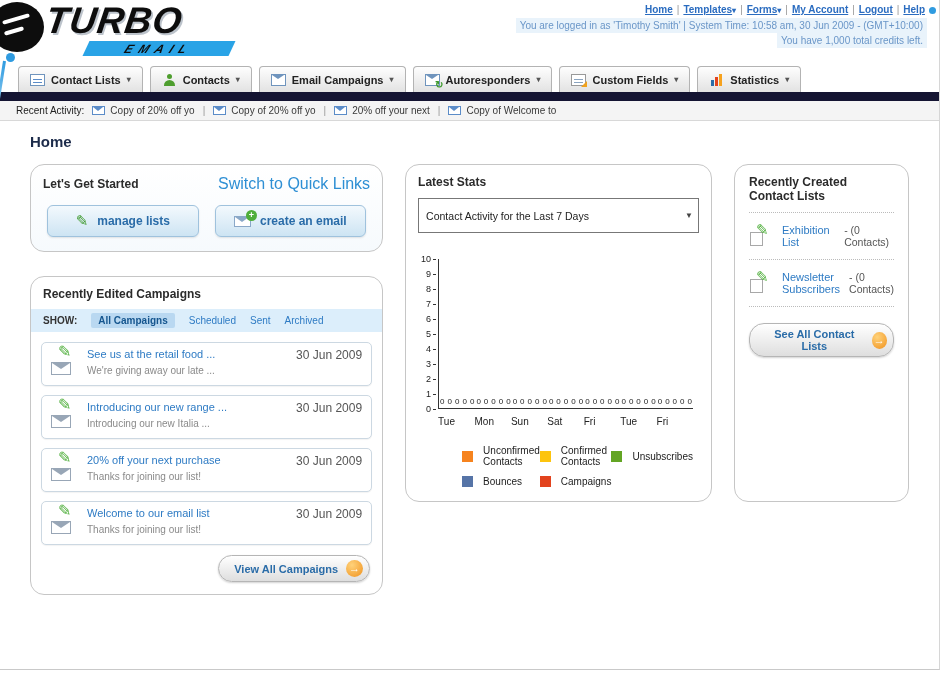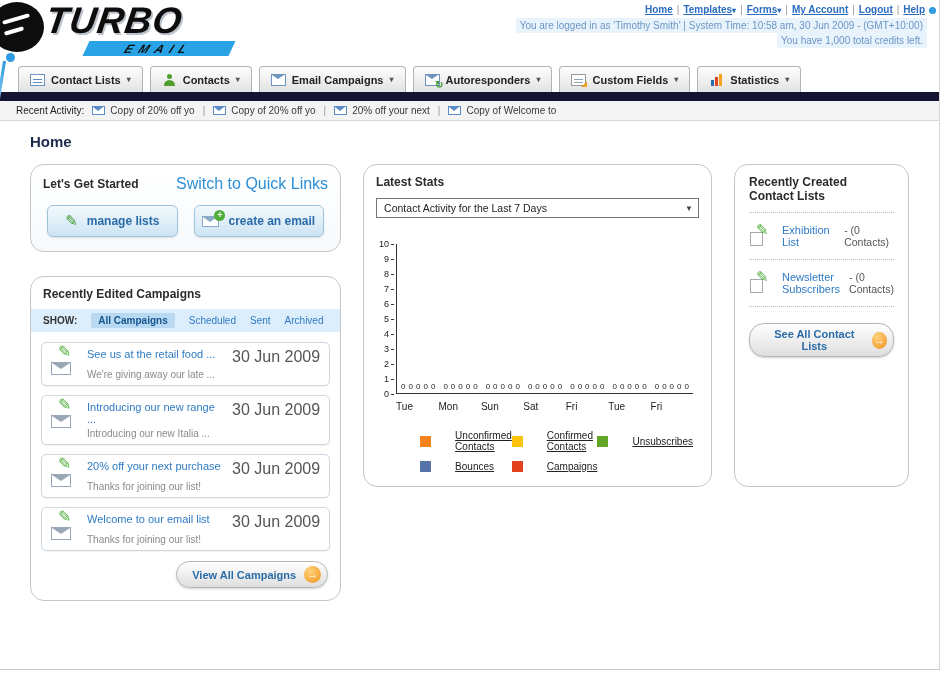--- a/index.html
+++ b/index.html
@@ -84,42 +84,42 @@
   .show-tab.active{background:#b9d8f1;color:#15568f;font-weight:bold;padding:2px 7px;border-radius:2px;}
   .camp-list{padding:10px 10px 4px;display:flex;flex-direction:column;gap:9px;}
   .camp-item{border:1px solid #ccd8e2;border-radius:5px;padding:5px 9px;display:flex;gap:8px;min-height:43px;cursor:pointer;background:#fff;box-shadow:0 1px 1px rgba(0,0,0,.05);}
   .camp-ic{position:relative;width:28px;flex:0 0 28px;height:32px;}
   .camp-ic .env{position:absolute;left:0;bottom:5px;width:20px;height:13px;border-color:#98a6b6;}
   .camp-ic .env::before{border-left:9px solid transparent;border-right:9px solid transparent;border-top:6px solid #98a6b6;}
   .pencil-overlay{position:absolute;left:7px;top:-4px;color:#4eae3a;font-size:16px;line-height:16px;}
   .camp-text{flex:1;min-width:0;}
   .camp-top{display:flex;justify-content:space-between;align-items:flex-start;gap:6px;}
   .camp-title{font-size:11px;color:#2e7bc4;text-decoration:none;cursor:pointer;}
-  .camp-date{font-size:16px;color:#555;white-space:nowrap;}
+  .camp-date{font-size:12px;color:#555;white-space:nowrap;}
   .camp-sub{font-size:10px;color:#8a8a8a;margin-top:3px;}
   .view-all-row{display:flex;justify-content:flex-end;padding:6px 12px 12px;}
   .pill-btn{display:inline-flex;align-items:center;gap:8px;border:1px solid #b5b5b5;border-radius:15px;background:linear-gradient(#ffffff,#dedede);padding:4px 6px 4px 15px;font-size:11px;font-weight:bold;color:#2a6ca8;cursor:pointer;box-shadow:0 1px 2px rgba(0,0,0,.18);font-family:"Liberation Sans",sans-serif;}
   .arrow-circle{width:17px;height:17px;border-radius:50%;background:radial-gradient(circle at 35% 30%,#ffd27a,#f0921e);color:#fff;font-size:11px;line-height:17px;text-align:center;font-weight:bold;}
 
   
   .stats{padding:10px 12px 14px;}
-  .stats-filter{margin-top:9px;height:20px;border:1px solid #777;display:flex;align-items:center;justify-content:space-between;padding:0 5px 0 7px;font-size:10.5px;color:#222;background:#fff;cursor:pointer;}
+  .stats-filter{margin-top:9px;height:35px;border:1px solid #777;display:flex;align-items:center;justify-content:space-between;padding:0 5px 0 7px;font-size:10.5px;color:#222;background:#fff;cursor:pointer;}
   .dd2{font-size:8px;color:#444;}
   .chart{margin:26px 6px 0 2px;}
   .chart-body{display:flex;}
   .chart-yaxis{position:relative;width:18px;height:150px;font-size:9px;color:#222;}
   .ytick{position:absolute;right:2px;transform:translateY(-50%);display:flex;align-items:center;gap:2px;}
   .ytick::after{content:"";width:3px;height:1px;background:#333;display:inline-block;}
   .chart-plot{position:relative;flex:1;height:150px;border-left:1px solid #333;border-bottom:1px solid #333;display:flex;background:#fff;}
   .cgroup{flex:1;position:relative;}
   .zeros{position:absolute;left:0;right:0;bottom:2px;display:flex;justify-content:center;gap:3px;font-size:8px;color:#222;}
   .chart-xaxis{display:flex;margin-left:18px;font-size:10px;color:#222;}
   .xlab{flex:1;text-align:left;padding-top:7px;}
   .chart-legend{margin:18px 0 0 42px;display:grid;grid-template-columns:1fr 1.15fr 1fr;row-gap:9px;font-size:10px;color:#222;}
-  .legend-item{display:flex;align-items:center;gap:24px;text-decoration:underline;}
+  .legend-item{display:flex;align-items:center;gap:10px;}
   .legend-swatch{width:11px;height:11px;display:inline-block;flex:0 0 auto;}
 
   
   .contact-lists{padding:10px 14px 14px;}
   .dotted{border-top:1px dotted #bbb;margin:9px 0;}
   .cl-item{display:flex;align-items:center;gap:9px;font-size:11px;cursor:pointer;padding:2px 0;}
   .cl-ic{position:relative;width:24px;height:20px;flex:0 0 24px;}
   .cl-ic .pagebox{position:absolute;left:1px;bottom:0;width:13px;height:14px;background:#fff;border:1px solid #a8a8a8;}
   .cl-ic .pencil-overlay{left:7px;top:-4px;font-size:15px;}
   .cl-name{color:#2e7bc4;text-decoration:none;cursor:pointer;}

